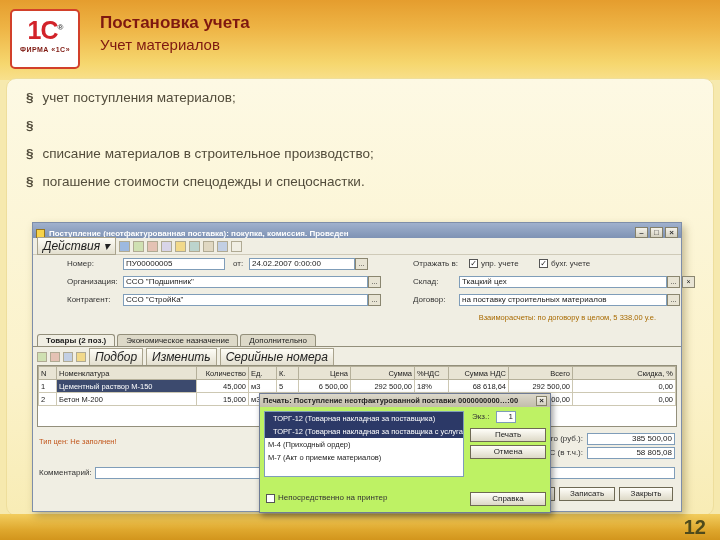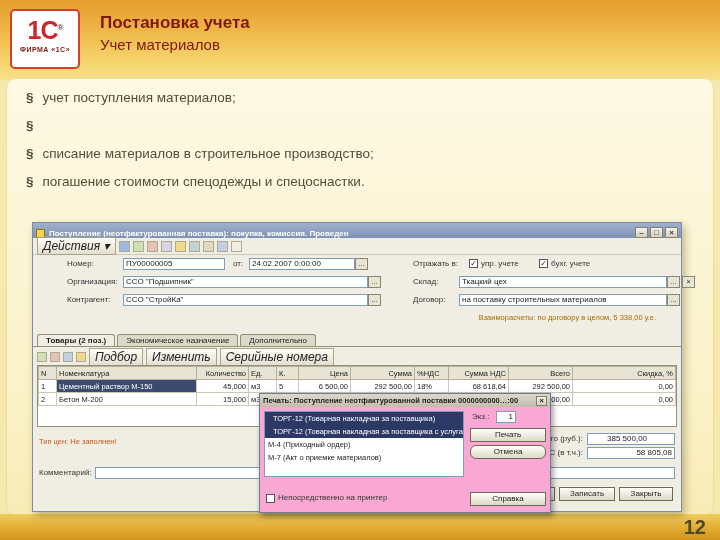--- a/index.html
+++ b/index.html
@@ -82,21 +82,21 @@
     padding:0 2px; height:13px; overflow:hidden; white-space:nowrap; text-align:left; }
   td { border:1px solid #cdc8b3; font-size:7.5px; padding:0 2px; height:13px; overflow:hidden;
     white-space:nowrap; background:#fff; }
   td.num, th.num { text-align:right; }
   td.sel { background:#3c4a6e; color:#fff; }
 
   .btn { border:1px solid #6e6954; background:linear-gradient(#fffef9,#ddd9c7); font-size:8px;
     text-align:center; line-height:12px; }
 
   
-  .dlg { position:absolute; left:226px; top:170px; width:292px; height:120px; background:#f9a8d4;
+  .dlg { position:absolute; left:226px; top:170px; width:292px; height:120px; background:#bef264;
     border:1px solid #6f7b95; box-shadow:2px 3px 6px rgba(0,0,0,.4); }
   .dlg-title { position:absolute; left:0; top:0; right:0; height:13px; background:linear-gradient(#dcd8cb,#c2bdab);
     font-size:7.5px; font-weight:bold; color:#222; display:flex; align-items:center; padding:0 3px;
     overflow:hidden; white-space:nowrap; }
   .dlg-close { margin-left:auto; width:11px; height:10px; background:linear-gradient(#f4f2ea,#d4d0c0);
     border:1px solid #84806a; font-size:8px; line-height:8px; text-align:center; flex:0 0 auto; }
   .dlg-list { position:absolute; left:4px; top:17px; width:200px; height:66px; background:#fff;
     border:1px solid #7f9db9; overflow:hidden; }
   .dlg-item { height:13px; line-height:13px; font-size:7.5px; padding:0 3px; overflow:hidden; white-space:nowrap; }
   .dlg-item.sel { background:#2c3967; color:#fff;padding-left:8px; }
@@ -262,21 +262,21 @@
         <td class="num">14 186,44</td>
         <td class="num">93 000,00</td>
         <td class="num">0,00</td>
       </tr>
     </tbody>
       </table>
   </div>
 
   <span class="note" style="left:6px; top:214px; color:#c2571d;">Тип цен: Не заполнен!</span>
   <span class="lbl" style="left:470px; top:210px; width:80px; text-align:right;">Всего (руб.):</span>
-  <span class="inp" style="left:554px; top:210px; width:88px; padding-left:19px;">385 500,00</span>
+  <span class="inp" style="left:554px; top:210px; width:88px; text-align:right;padding-left:19px;">385 500,00</span>
   <span class="lbl" style="left:470px; top:224px; width:80px; text-align:right;">НДС (в т.ч.):</span>
   <span class="inp" style="left:554px; top:224px; width:88px; text-align:right;">58 805,08</span>
 
   <span class="lbl" style="left:6px; top:244px;">Комментарий:</span>
   <span class="inp" style="left:62px; top:244px; width:580px;"></span>
 
   <span class="btn" style="position:absolute; right:166px; top:264px; width:50px; height:14px;">Печать</span>
   <span class="btn" style="position:absolute; right:126px; top:264px; width:36px; height:14px;">ОК</span>
   <span class="btn" style="position:absolute; right:66px; top:264px; width:56px; height:14px;">Записать</span>
   <span class="btn" style="position:absolute; right:8px; top:264px; width:54px; height:14px;">Закрыть</span>
@@ -288,21 +288,21 @@
     </div>
     <div class="dlg-list">
       <div class="dlg-item sel">ТОРГ-12 (Товарная накладная за поставщика)</div>
       <div class="dlg-item sel">ТОРГ-12 (Товарная накладная за поставщика с услугами)</div>
       <div class="dlg-item">М-4 (Приходный ордер)</div>
       <div class="dlg-item">М-7 (Акт о приемке материалов)</div>
     </div>
     <span class="lbl" style="left:212px; top:17px;">Экз.:</span>
     <span class="inp" style="left:236px; top:17px; width:20px; text-align:right;">1</span>
     <span class="btn" style="position:absolute; left:210px; top:34px; width:76px; height:14px;">Печать</span>
-    <span class="btn" style="position:absolute; left:210px; top:51px; width:76px; height:14px;border-radius:6px;">Отмена</span>
+    <span class="btn" style="position:absolute; left:210px; top:51px; width:76px; height:14px;">Отмена</span>
     <span class="btn" style="position:absolute; left:210px; top:98px; width:76px; height:14px;">Справка</span>
     <span class="cb" style="left:6px; top:100px;"></span>
     <span class="lbl" style="left:18px; top:98px;">Непосредственно на принтер</span>
   </div>
 
 </div>
 
 <div class="page-number">12</div>
 
 </body></html>

